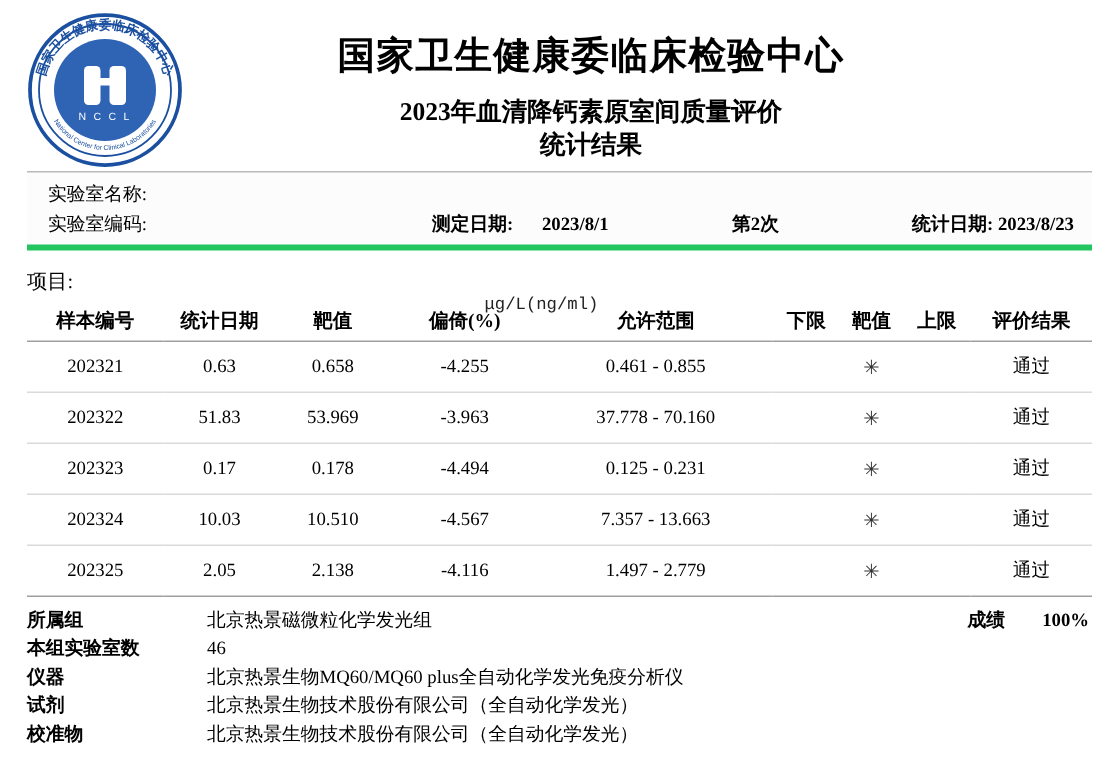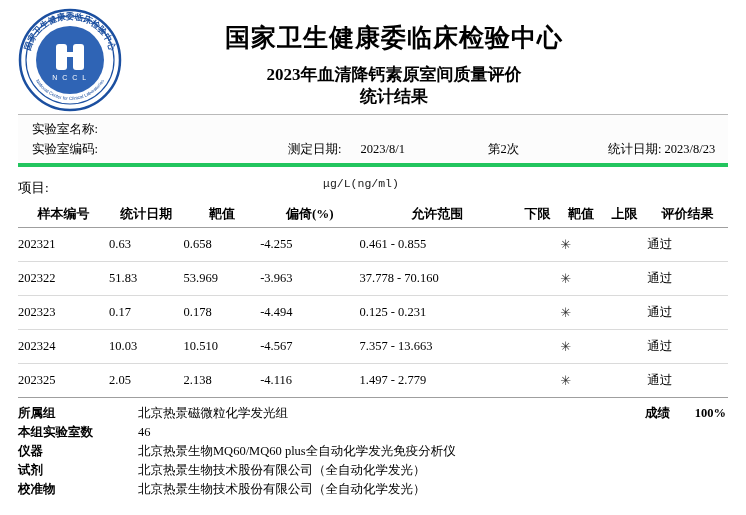--- a/index.html
+++ b/index.html
@@ -76,20 +76,21 @@
     position: absolute;
     left: 14px;
     white-space: nowrap;
   }
   .info-line.l1 { top: 6px; }
   .info-line.l2 { top: 26px; }
   .info-col {
     position: absolute;
     top: 26px;
     white-space: nowrap;
+    font-weight: bold;
   }
   .info-col.c1 { left: 270px; }
   .info-col.c2 { left: 470px; }
   .info-col.c3 { left: 590px; }
   .info-val { margin-left: 16px; }
 
   
   .project-line {
     position: relative;
     margin: 10px 18px 0 18px;
@@ -101,21 +102,21 @@
     position: absolute;
     left: 50px;
     top: 0px;
     font-size: 15px;
     font-weight: bold;
     color: #1a1a6e;
   }
   .project-unit {
     position: absolute;
     left: 305px;
-    top: 0;
+    top: 20px;
     font-size: 11.5px;
     color: #222;
     font-family: "Liberation Mono", monospace;
     text-align: right;
   }
   .unit-cover {
     position: absolute;
     left: 412px;
     top: -2px;
     width: 160px;
@@ -135,20 +136,21 @@
   table.results thead th {
     font-weight: bold;
     font-size: 13px;
     padding: 2px 0 4px 0;
     border-bottom: 1px solid #9f9f9f;
     white-space: nowrap;
   }
   table.results tbody td {
     padding: 8px 0;
     border-bottom: 1px solid #dadada;
+    text-align: center;
     white-space: nowrap;
   }
   table.results tbody tr:last-child td {
     border-bottom: 1px solid #9f9f9f;
   }
   .col-sample { width: 88px; margin-top: 44px; }
   .col-your   { width: 72px; }
   .col-target { width: 74px; }
   .col-bias   { width: 96px; }
   .col-range  { width: 150px; }

